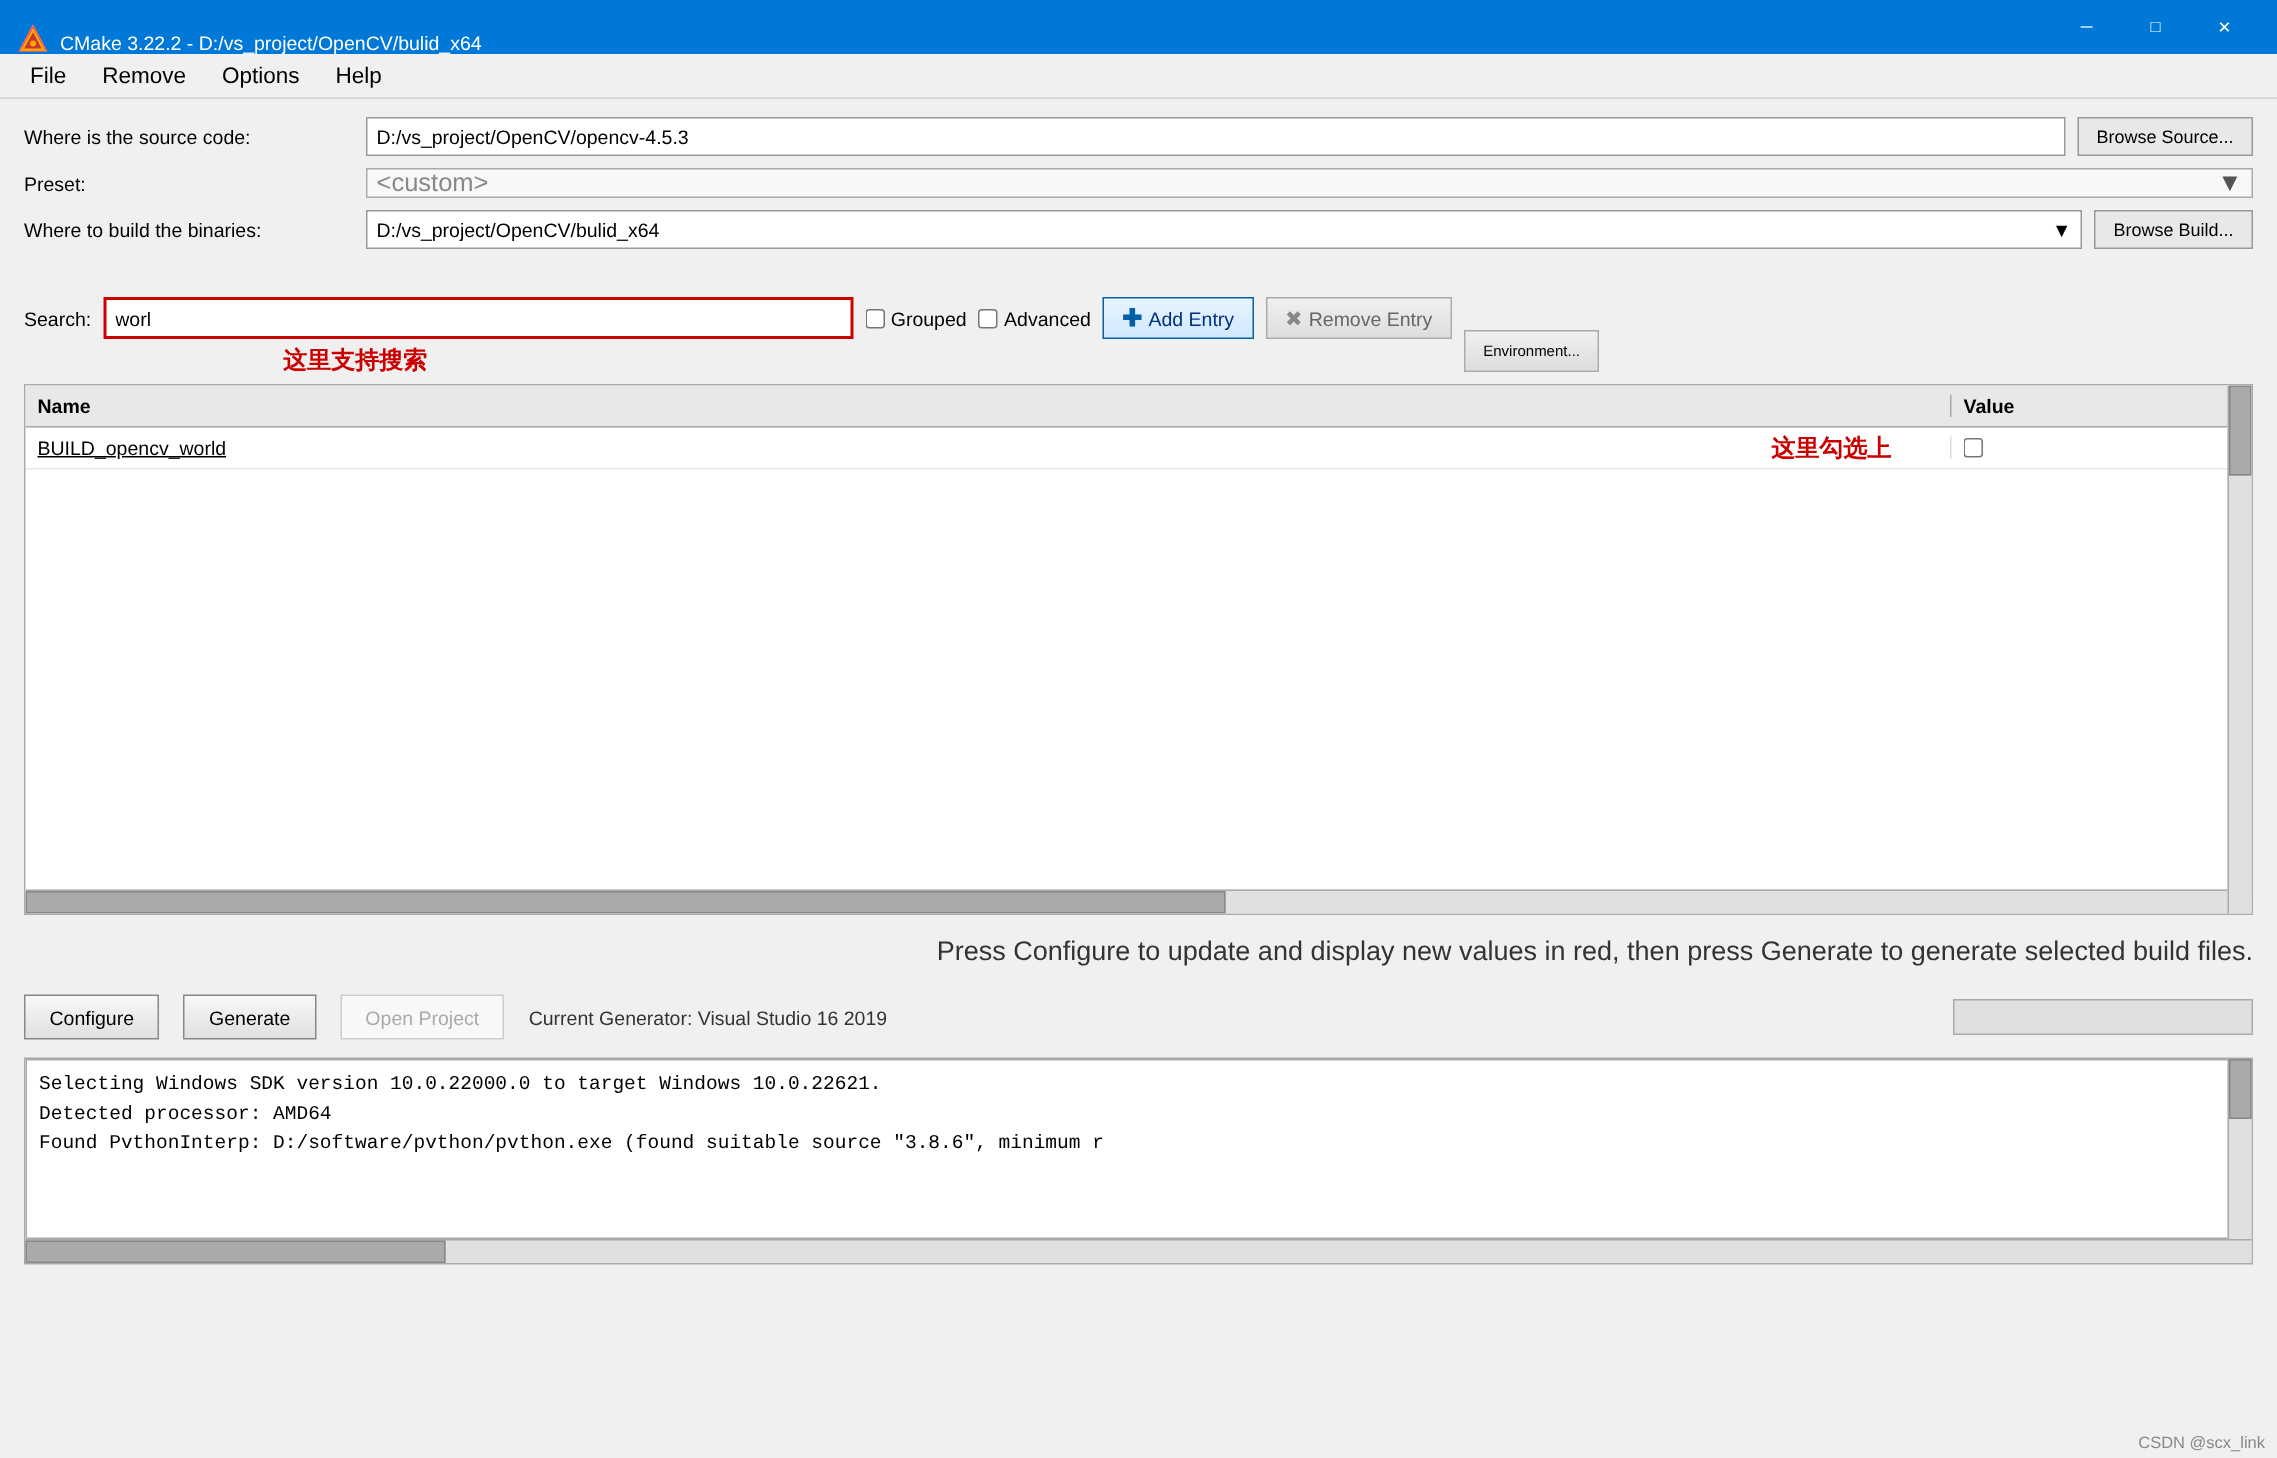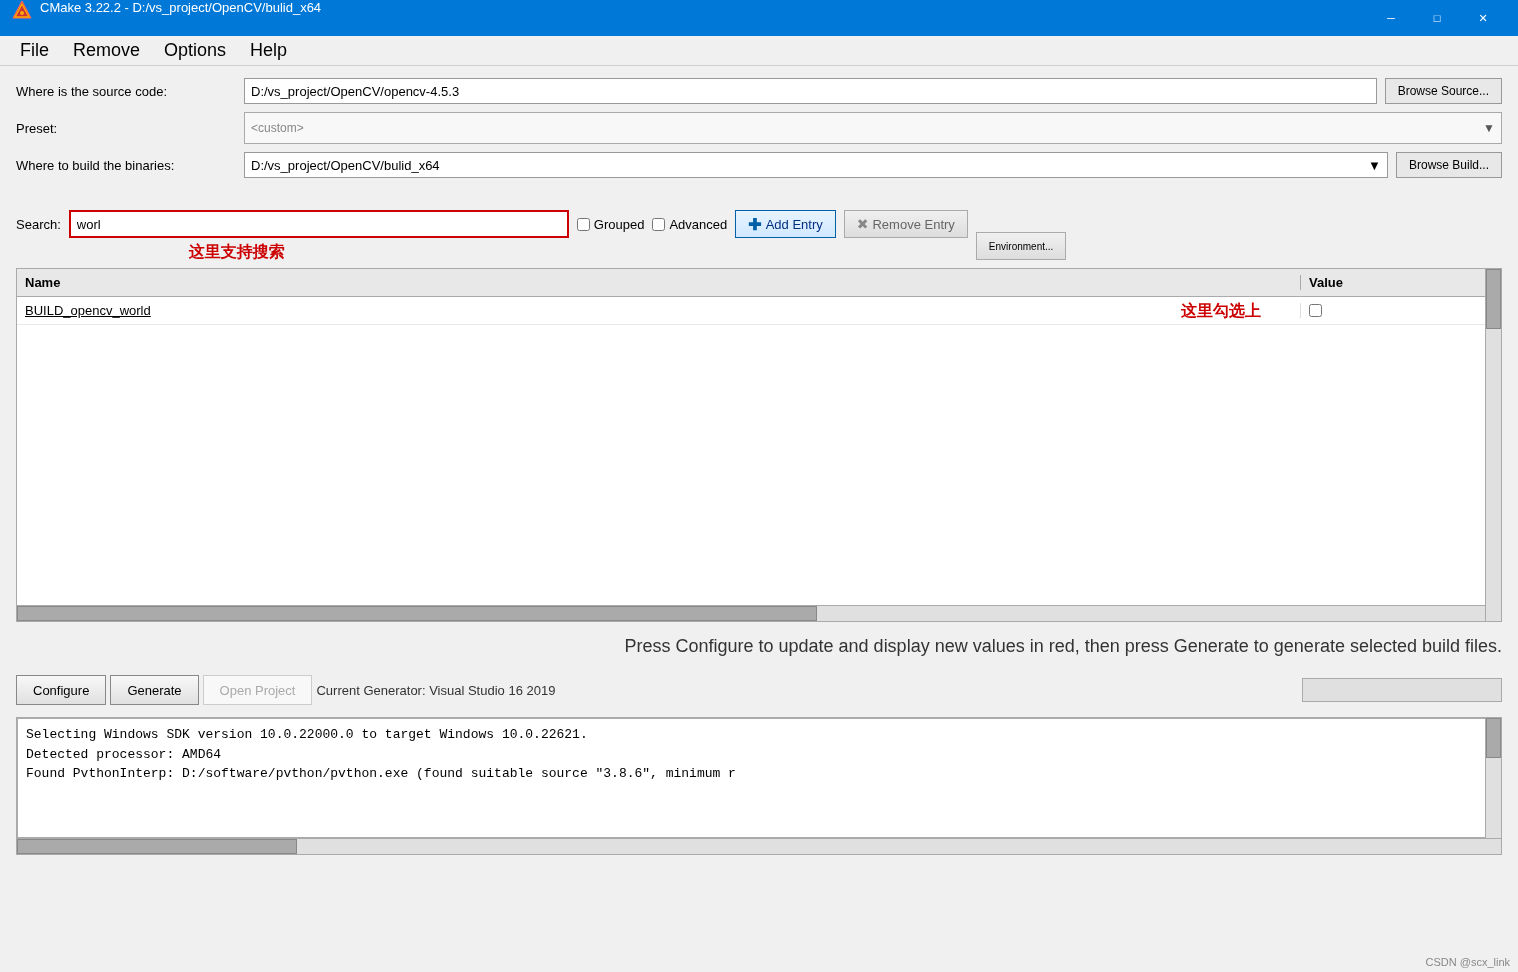--- a/index.html
+++ b/index.html
@@ -11,21 +11,21 @@
       height: 972px;
       overflow: hidden;
     }
 
     
     .titlebar {
       background: #0078d7;
       color: white;
       height: 36px;
       display: flex;
-      align-items: flex-start;
+      align-items: flex-end;
       padding: 0 12px;
       user-select: none;
     }
     .titlebar-icon {
       width: 20px;
       height: 20px;
       margin-right: 8px;
       flex-shrink: 0;
     }
     .titlebar-title {
@@ -53,21 +53,21 @@
       background: #f0f0f0;
       height: 30px;
       display: flex;
       align-items: center;
       padding: 0 8px;
       border-bottom: 1px solid #d0d0d0;
     }
     .menu-item {
       padding: 4px 12px;
       cursor: pointer;
-      font-size: 18px;
+      font-size: 15px;
     }
 
     
     .main {
       background: #f0f0f0;
       padding: 12px 16px;
       display: flex;
       flex-direction: column;
       gap: 8px;
     }
@@ -257,21 +257,21 @@
       font-size: 18px;
       color: #333;
       padding: 6px 0;
       background: #f0f0f0;
     }
 
     
     .bottom-buttons {
       display: flex;
       align-items: center;
-      gap: 4px;
+      gap: 16px;
       padding: 4px 0;
     }
     .configure-btn {
       height: 30px;
       padding: 0 16px;
       border: 1px solid #888;
       background: linear-gradient(to bottom, #f8f8f8, #e0e0e0);
       font-size: 13px;
       cursor: pointer;
     }
@@ -405,21 +405,21 @@
 <div class="main">
 
   <div class="form-row">
     <span class="form-label">Where is the source code:</span>
     <input type="text" class="form-input" value="D:/vs_project/OpenCV/opencv-4.5.3" style="">
     <button class="form-btn">Browse Source...</button>
   </div>
 
   <div class="form-row">
     <span class="form-label">Preset:</span>
-    <div class="preset-select" style="flex:1; position:relative; background:#f8f8f8; border:1px solid #aaa; height:32px; display:flex; align-items:center; padding:0 6px; color:#888; font-size:12px;">
+    <div class="preset-select" style="flex:1; position:relative; background:#f8f8f8; border:1px solid #aaa; height:20px; display:flex; align-items:center; padding:0 6px; color:#888; font-size:17px;">
       <span>&lt;custom&gt;</span>
       <span class="preset-select-arrow">▼</span>
     </div>
   </div>
 
   <div class="form-row">
     <span class="form-label">Where to build the binaries:</span>
     <div style="flex:1; position:relative; background:white; border:1px solid #999; height:26px; display:flex; align-items:center; padding:0 6px; font-size:13px;">
       <span>D:/vs_project/OpenCV/bulid_x64</span>
       <span style="position:absolute; right:6px;">▼</span>

